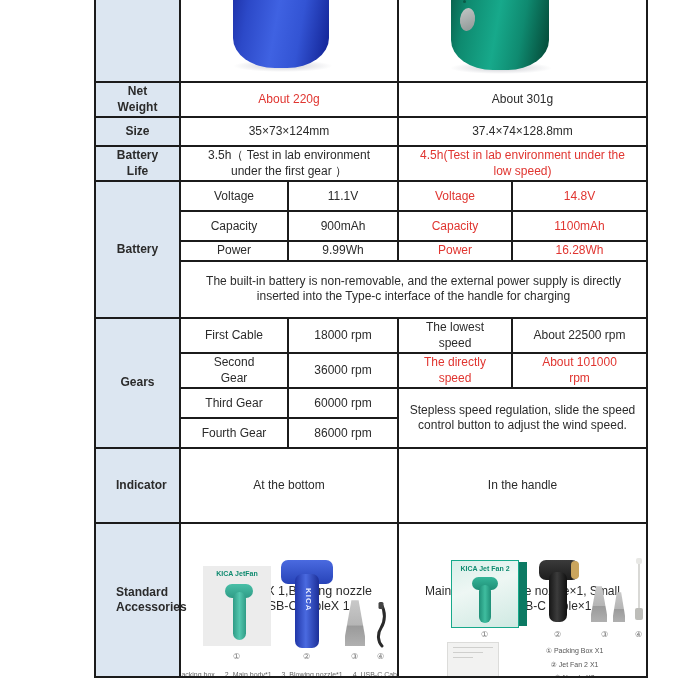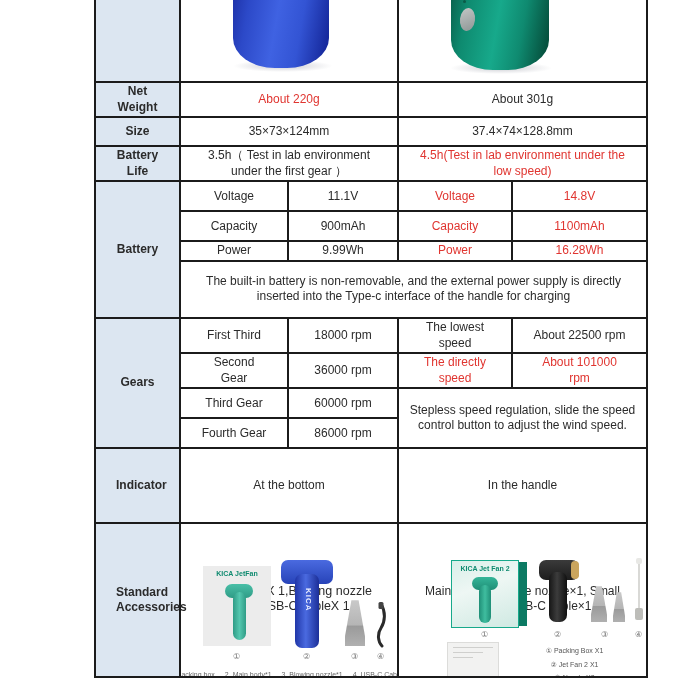--- a/index.html
+++ b/index.html
@@ -123,21 +123,21 @@
       <td>9.99Wh</td>
       <td class="red">Power</td>
       <td class="red">16.28Wh</td>
     </tr>
     <tr style="height:57px">
       <td colspan="4" style="padding:2px 10px;">The built-in battery is non-removable, and the external power supply is directly inserted into the Type-c interface of the handle for charging</td>
     </tr>
 
     <tr style="height:29px">
       <td class="lab" rowspan="4">Gears</td>
-      <td>First Third</td>
+      <td>First Cable</td>
       <td>18000 rpm</td>
       <td>The lowest speed</td>
       <td>About 22500 rpm</td>
     </tr>
     <tr style="height:24px">
       <td>Second Gear</td>
       <td>36000 rpm</td>
       <td class="red">The directly speed</td>
       <td class="red">About 101000 rpm</td>
     </tr>

